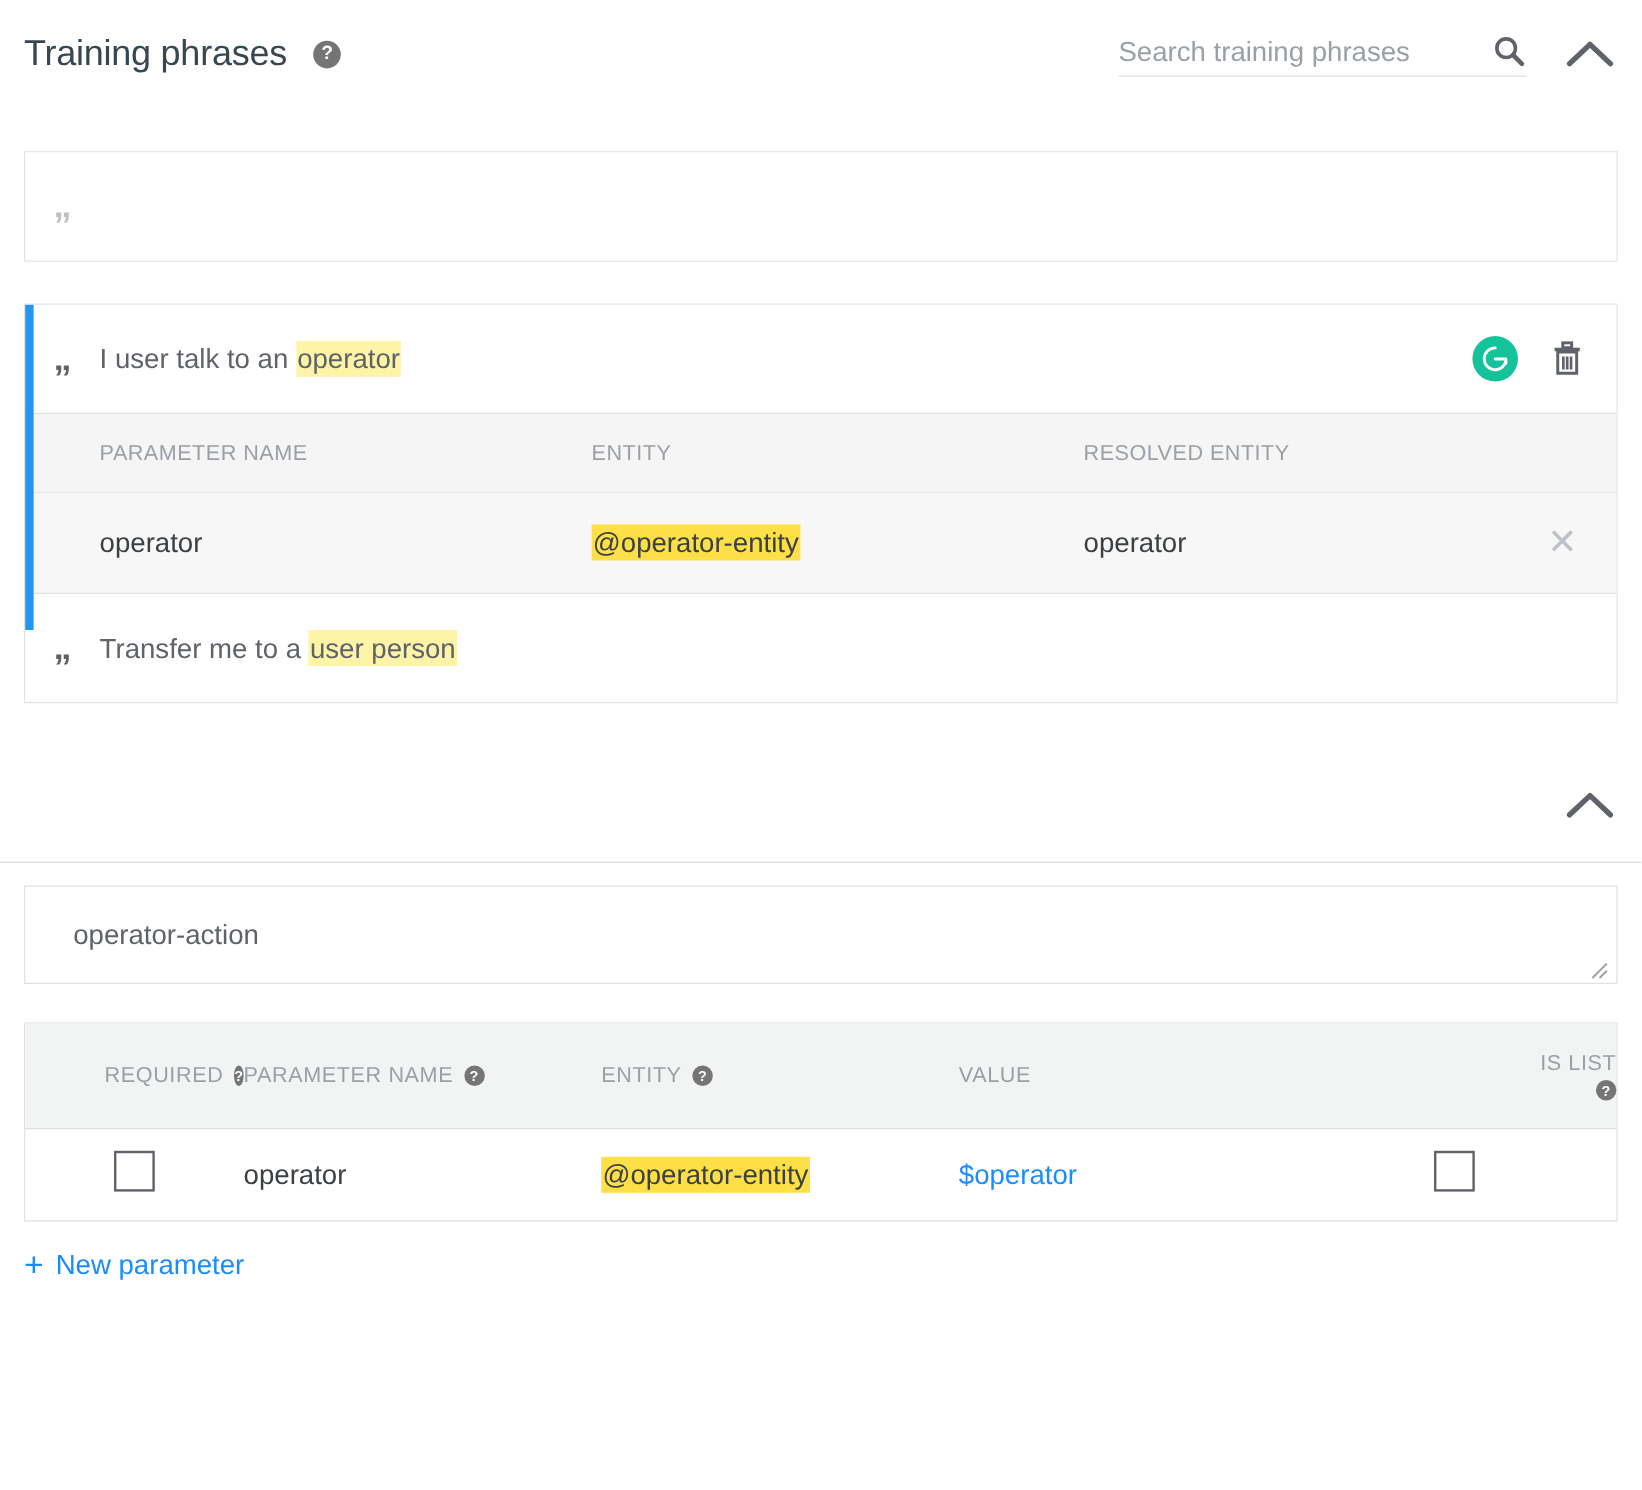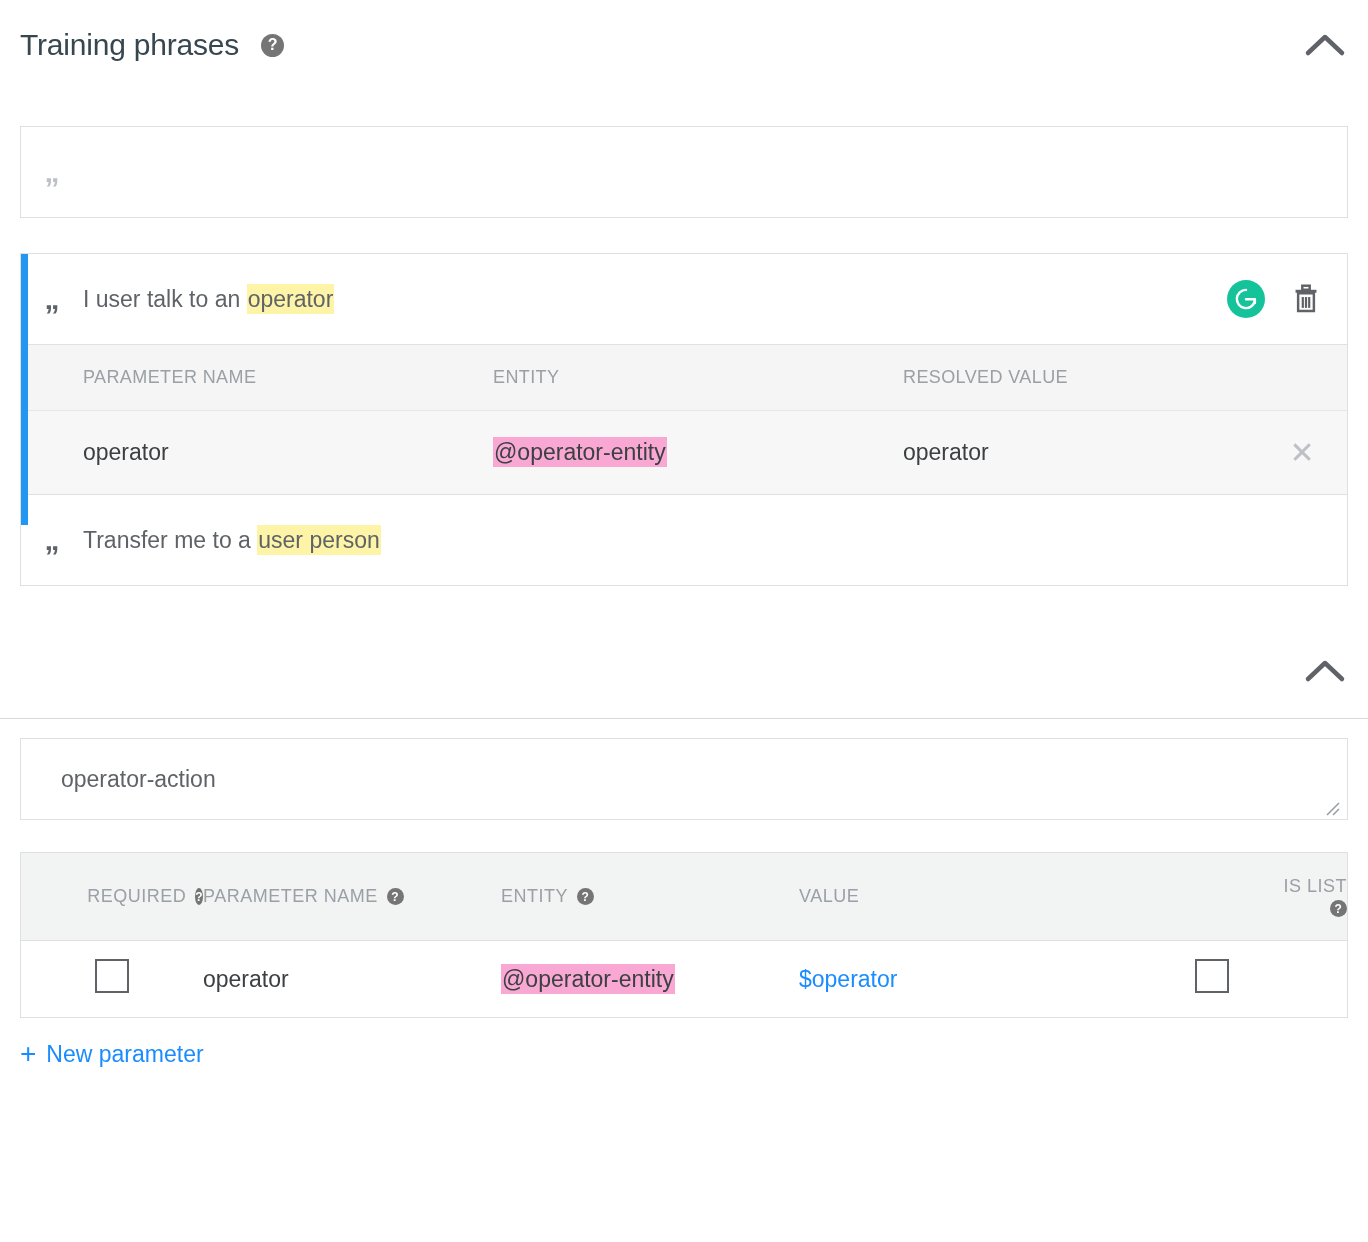--- a/index.html
+++ b/index.html
@@ -81,21 +81,21 @@
     line-height: 0.6;
   }
   .phrase-text {
     flex: 1;
     font-size: 23px;
     color: #5f6368;
     white-space: nowrap;
   }
   .phrase-text.placeholder { color: #9aa0a6; }
   .hl { background: #fdf4a7; color: #5f6368; padding: 2px 1px; }
-  .hl-strong { background: #f9a8d4; color: #3c4043; padding: 2px 1px; }
+  .hl-strong { background: #fde047; color: #3c4043; padding: 2px 1px; }
 
   .row-actions { display: flex; align-items: center; gap: 24px; }
   .grammarly {
     width: 38px; height: 38px; border-radius: 50%;
     background: #15c39a;
     display: flex; align-items: center; justify-content: center;
   }
   .trash { width: 34px; height: 34px; display:flex; align-items:center; justify-content:center; }
 
   
@@ -212,20 +212,29 @@
 <body>
 
 <div class="page">
 
   
   <div class="section-head" style="height:90px;">
     <span class="title">Training phrases</span>
     <span class="help-icon" style="margin-left:22px;">?</span>
     <span class="head-spacer"></span>
 
+    <div class="search-wrap">
+      <input class="search-input" type="text" value="" placeholder="Search training phrases" style="">
+      <span class="search-icon">
+        <svg width="30" height="30" viewBox="0 0 24 24">
+          <circle cx="10.5" cy="10.5" r="6.2" fill="none" stroke="#5f6368" stroke-width="2.4"></circle>
+          <line x1="15.2" y1="15.2" x2="21" y2="21" stroke="#5f6368" stroke-width="3" stroke-linecap="round"></line>
+        </svg>
+      </span>
+    </div>
 
     <div class="chev">
       <svg width="42" height="26" viewBox="0 0 42 26">
         <polyline points="4,21 21,5 38,21" fill="none" stroke="#5f6368" stroke-width="4.5" stroke-linecap="round" stroke-linejoin="round"></polyline>
       </svg>
     </div>
   </div>
 
   
   <div class="card" style="margin-top:36px;">
@@ -260,21 +269,21 @@
             <line x1="14.6" y1="11.4" x2="14.6" y2="20.2" stroke="#5f6368" stroke-width="1.8"></line>
           </svg>
         </span>
       </span>
     </div>
 
     <div class="mini-table">
       <div class="mini-head">
         <div class="c-param">PARAMETER NAME</div>
         <div class="c-entity">ENTITY</div>
-        <div class="c-resolved">RESOLVED VALUE</div>
+        <div class="c-resolved">RESOLVED ENTITY</div>
         <div class="c-x"></div>
       </div>
       <div class="mini-row">
         <div class="c-param">operator</div>
         <div class="c-entity">
           <span class="hl-strong">@operator-entity</span>
         </div>
         <div class="c-resolved">operator</div>
         <div class="c-x">
           <span class="x-btn">✕</span>

